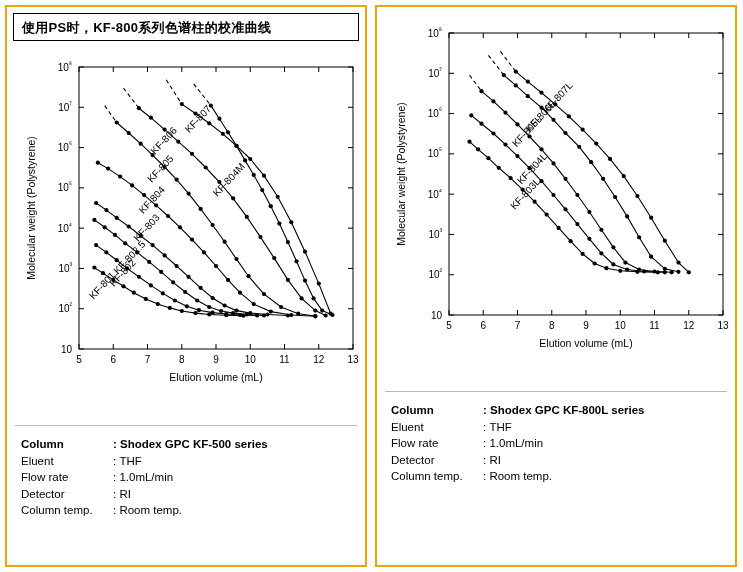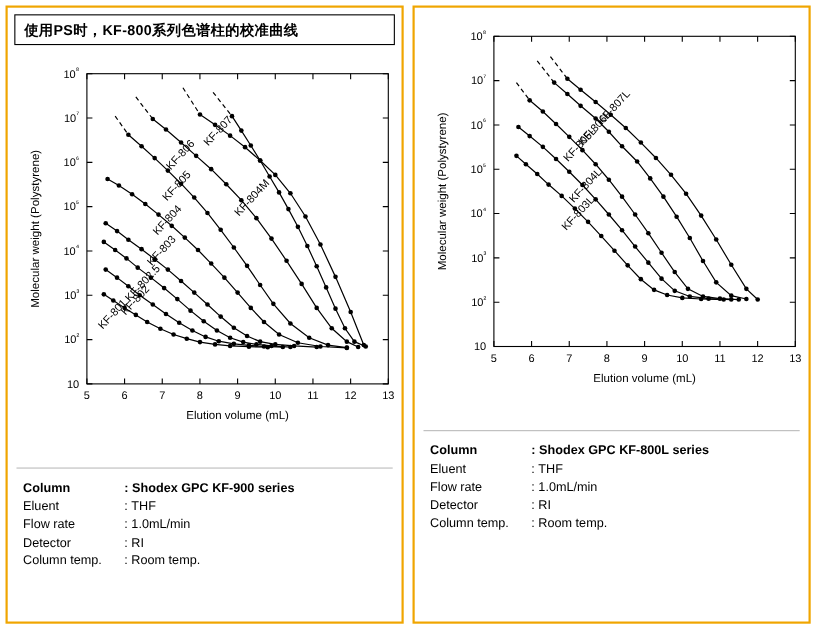--- a/index.html
+++ b/index.html
@@ -279,21 +279,21 @@
           <circle cx="196.2" cy="265.5" r="2.1" fill="#000"></circle>
           <circle cx="213.3" cy="266.2" r="2.1" fill="#000"></circle>
           <circle cx="230.4" cy="266.7" r="2.1" fill="#000"></circle>
           <text x="91.6875" y="238.8255812792051" font-size="10" font-family="&quot;Liberation Sans&quot;, sans-serif" fill="#000" text-anchor="middle" transform="rotate(-47 91.7 238.8)">KF-801</text>
         </svg>
     </div>
     <div class="hr"></div>
     <div class="specs">
       <div class="spec-row bold">
         <div class="spec-key">Column</div>
-        <div class="spec-val"><span>:</span>&nbsp;<span>Shodex GPC KF-900 series</span></div>
+        <div class="spec-val"><span>:</span>&nbsp;<span>Shodex GPC KF-500 series</span></div>
       </div>
       <div class="spec-row">
         <div class="spec-key">Eluent</div>
         <div class="spec-val"><span>:</span>&nbsp;<span>THF</span></div>
       </div>
       <div class="spec-row">
         <div class="spec-key">Flow rate</div>
         <div class="spec-val"><span>:</span>&nbsp;<span>1.0mL/min</span></div>
       </div>
       <div class="spec-row">

